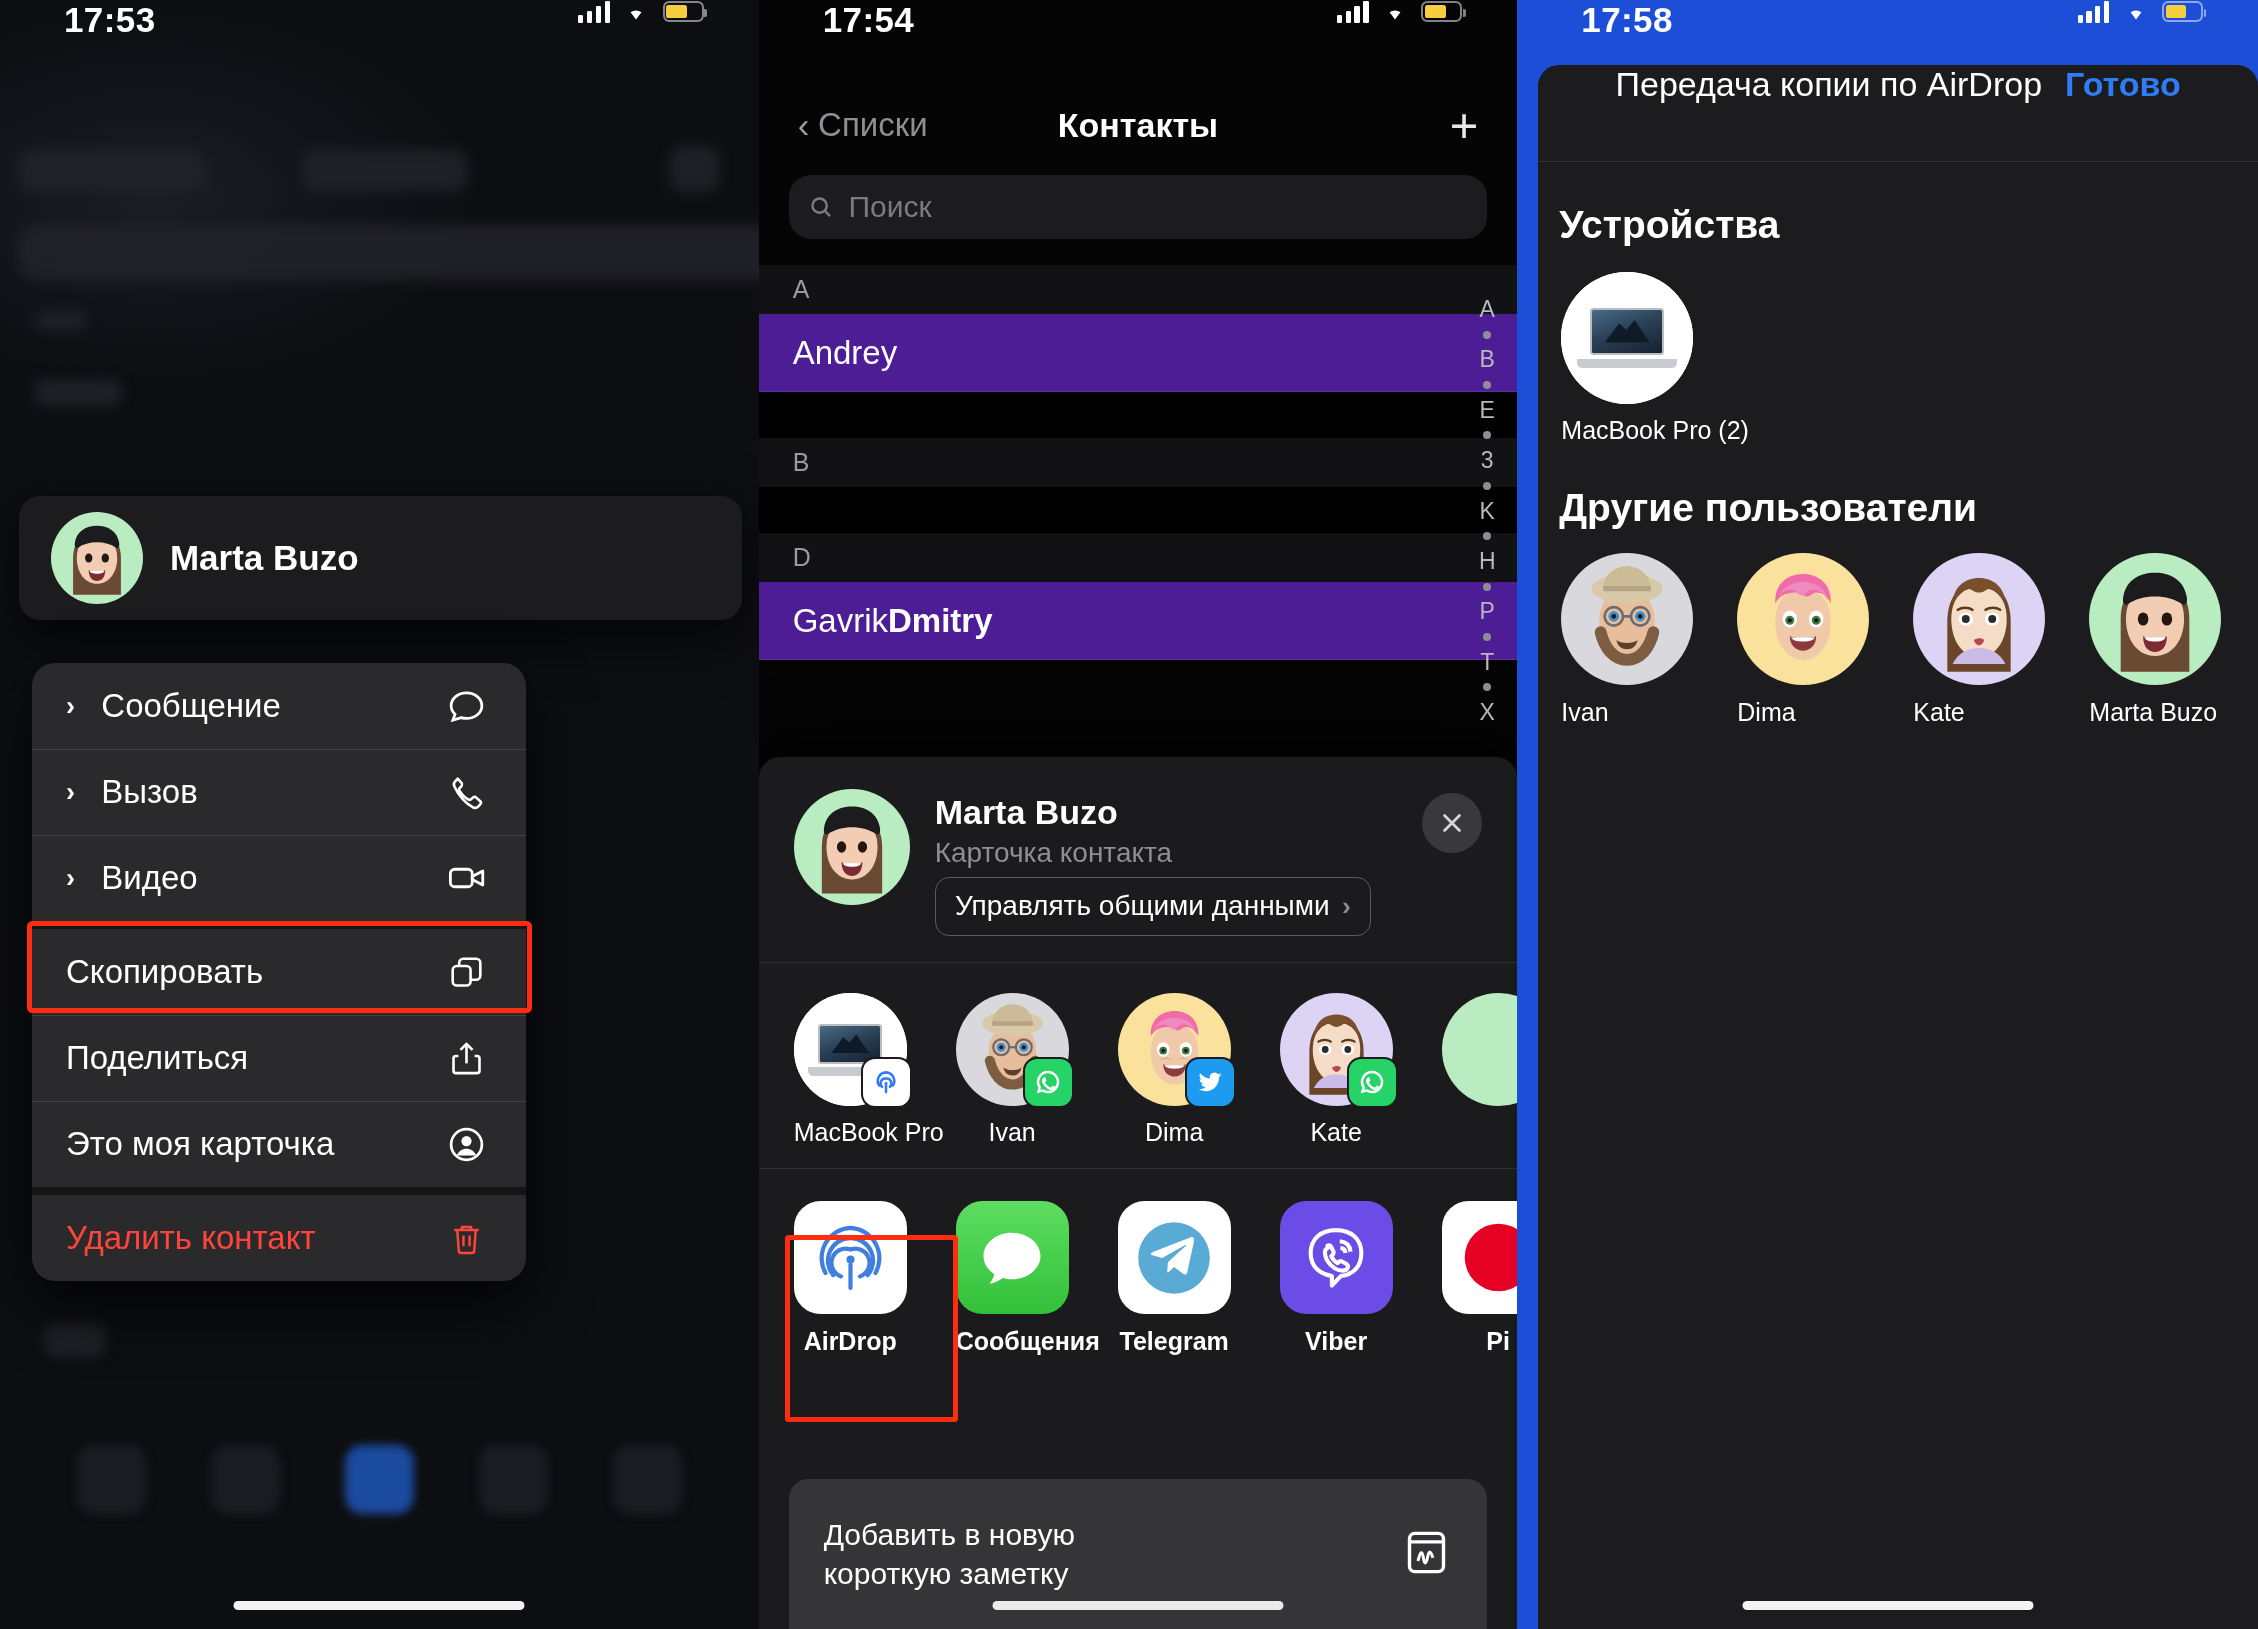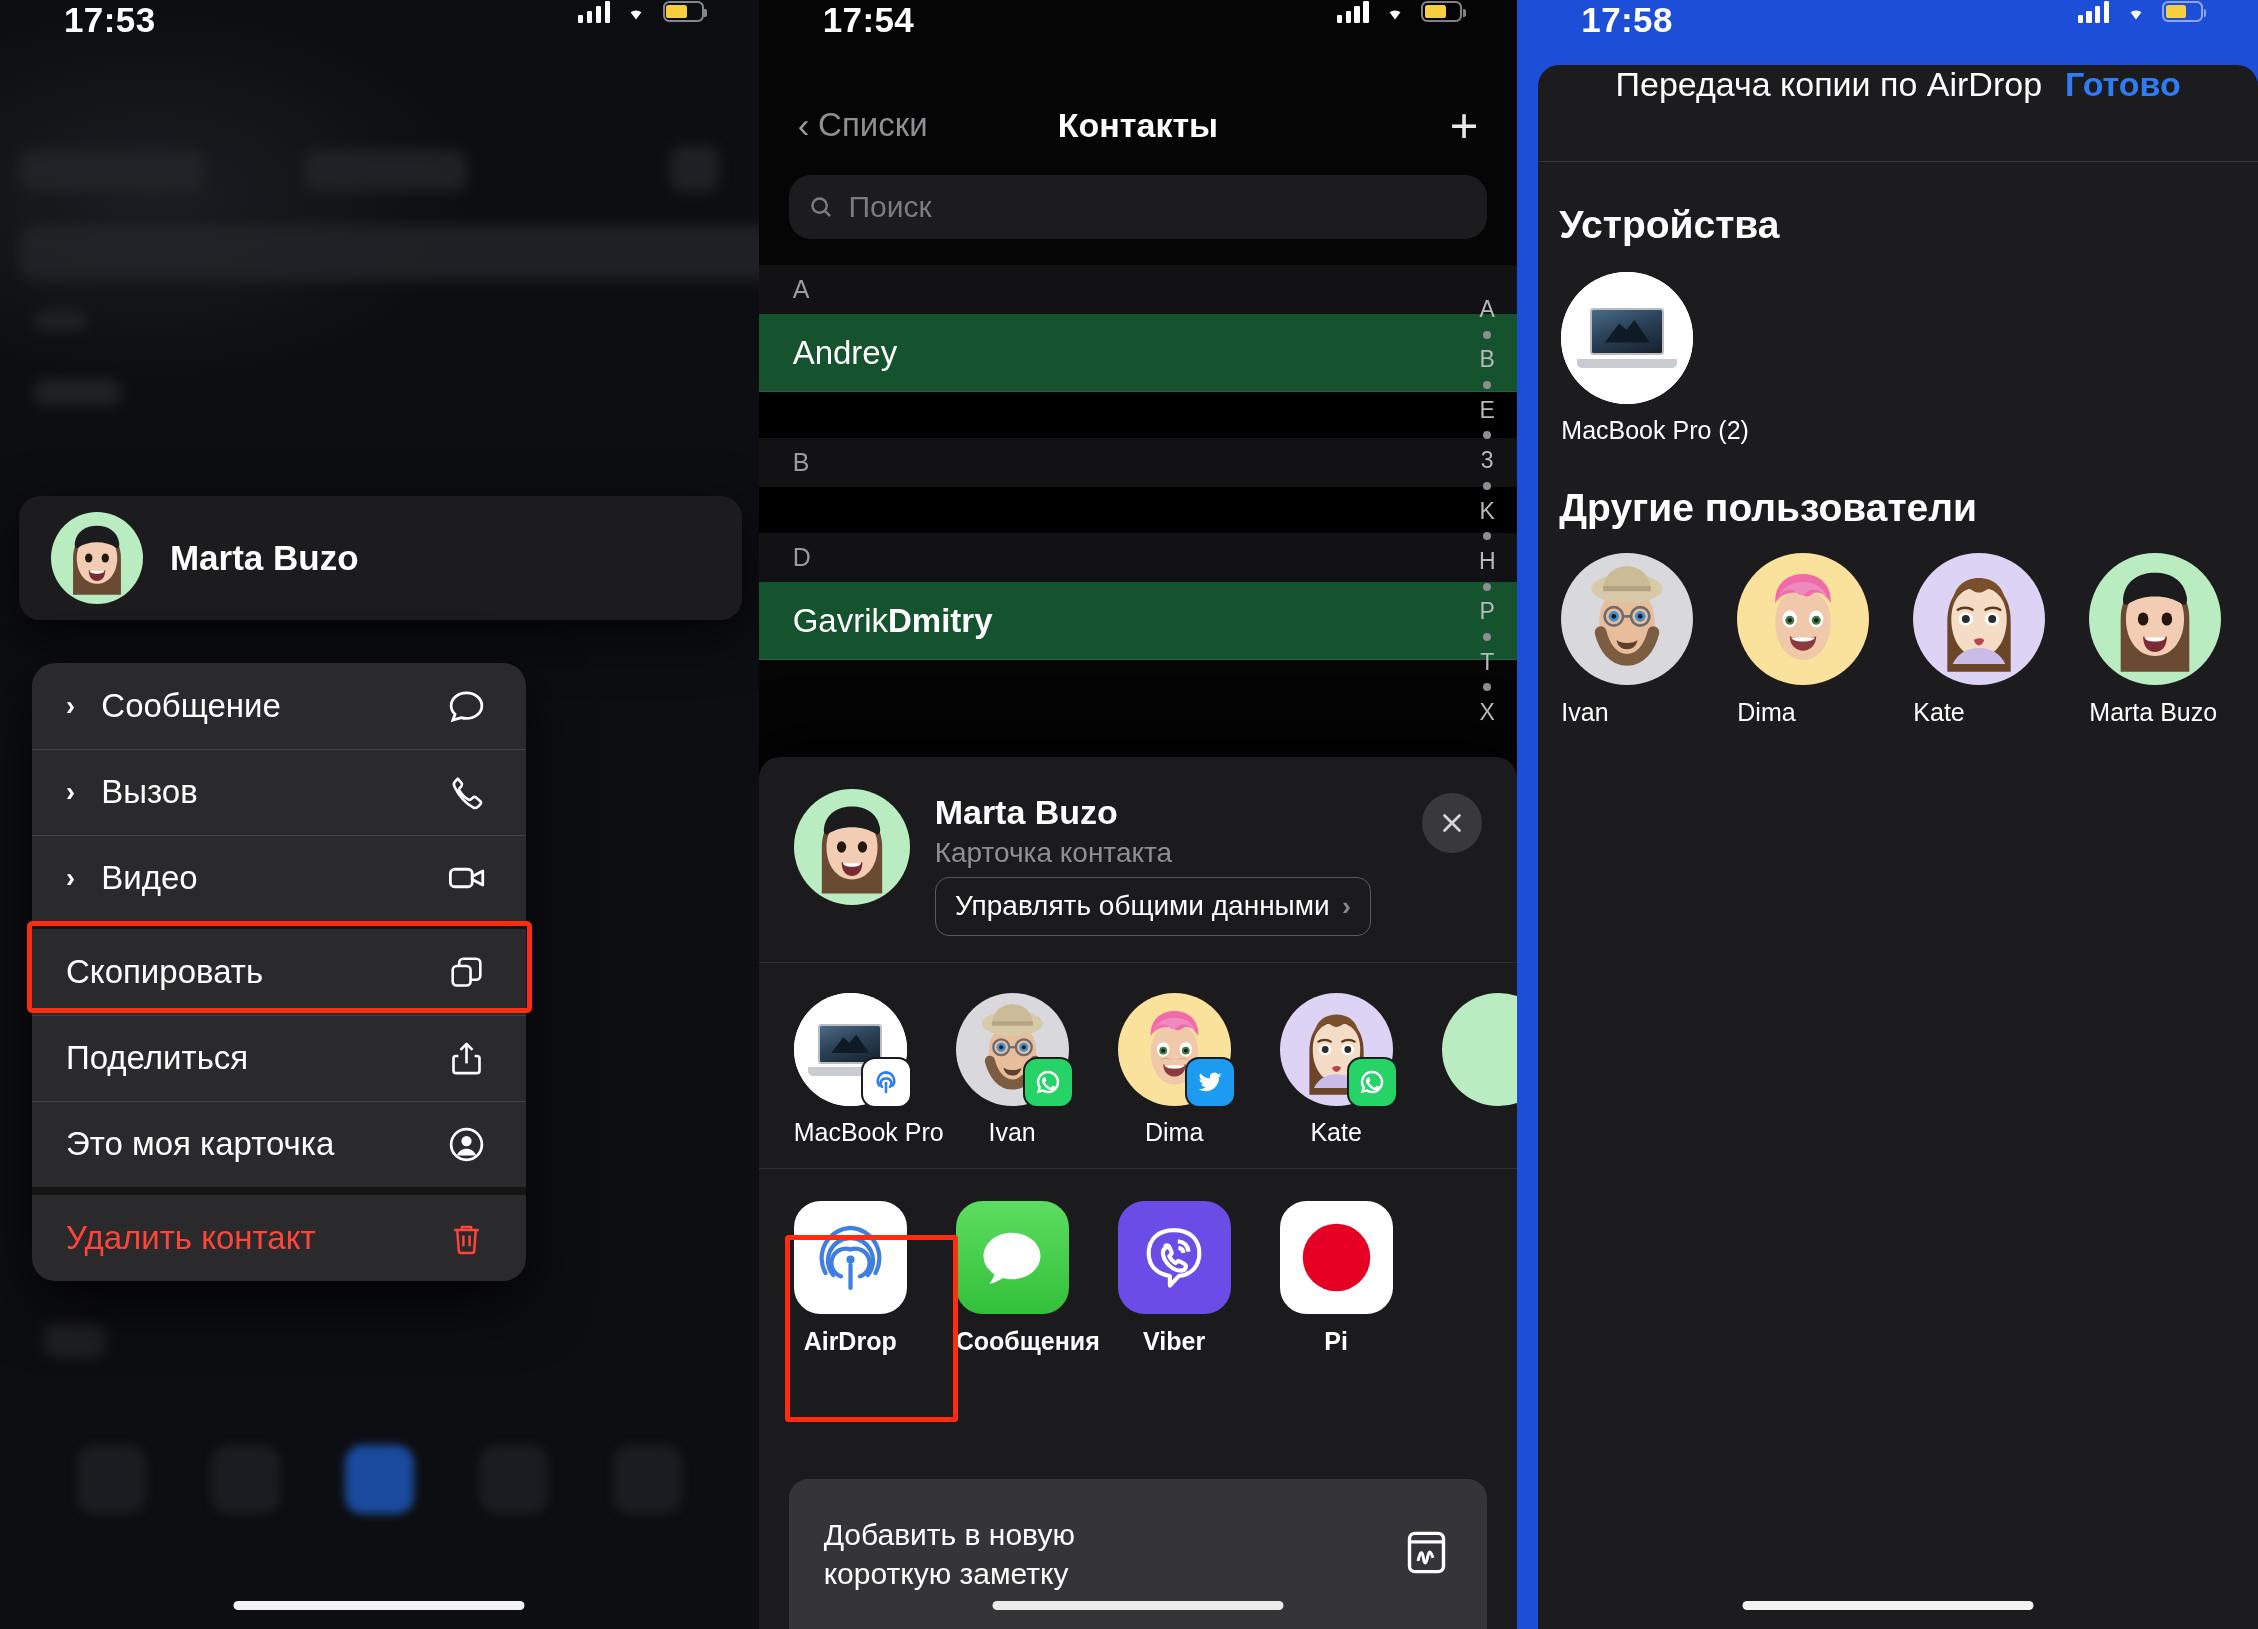--- a/index.html
+++ b/index.html
@@ -83,21 +83,21 @@
   .search { position:absolute; top:175px; left:30px; right:30px; height:64px;
             background:#1c1c1e; border-radius:22px; display:flex; align-items:center;
             gap:14px; padding:0 19.4px; }
   .search .mag { width:26.5px; height:26.5px; }
   .search .ph { color:#7c7c80; font-size:30px; }
 
   .clist { position:absolute; top:265px; left:0; right:0; bottom:0; }
   .sec-head { height:49px; background:#121214; color:#9a9aa0; font-size:25px;
               display:flex; align-items:center; padding:0 34px; font-weight:500; }
   .c-row { height:78px; display:flex; align-items:center; padding:0 34px;
-           color:#fff; font-size:33px; border-bottom:0.9px solid rgba(255,255,255,.09); background:#14532d; }
+           color:#fff; font-size:33px; border-bottom:0.9px solid rgba(255,255,255,.09); background:#4c1d95; }
   .c-row b { font-weight:700; }
   .c-row .fn { font-weight:400; }
   .c-spacer { height:46px; background:#000; }
 
   .alpha { position:absolute; right:10.6px; top:298px; width:39px;
            display:flex; flex-direction:column; align-items:center; gap:9.7px; z-index:4; }
   .alpha span { color:#b9b9bd; font-size:23px; line-height:1; }
   .alpha .dot { width:8px; height:8px; border-radius:50%; background:#8d8d92; display:block; }
 
   .sheet { position:absolute; left:0; right:0; bottom:0; top:757px;
@@ -526,20 +526,29 @@
         </div>
         <div class="app">
           <div class="ic" style="background:linear-gradient(180deg,#5ddd60,#33c03a)">
             <svg width="76" height="76" viewBox="0 0 24 24" fill="#fff">
                 <path d="M12 4c5 0 9 3.3 9 7.4 0 4-4 7.3-9 7.3-1 0-2-.1-2.9-.4-1 .8-2.6 1.6-4.2 1.8.7-.9 1.3-2 1.5-3C4.3 15.7 3 13.7 3 11.4 3 7.3 7 4 12 4z"></path>
               </svg>
           </div>
           <div class="lbl">Сообщения</div>
         </div>
         <div class="app">
+          <div class="ic" style="background:#fff">
+            <svg width="86" height="86" viewBox="0 0 24 24">
+                <circle cx="12" cy="12" r="10" fill="#5aaad6"></circle>
+                <path d="M17.5 7.7 15.7 16c-.1.6-.5.7-1 .5l-2.7-2-1.3 1.3c-.2.2-.3.2-.6.2l.2-2.8 5-4.6c.2-.2-.1-.3-.4-.1L8.7 12l-2.7-.8c-.6-.2-.6-.6.1-.9l10.6-4.1c.5-.2.9.1.8.5z" fill="#fff"></path>
+              </svg>
+          </div>
+          <div class="lbl">Telegram</div>
+        </div>
+        <div class="app">
           <div class="ic" style="background:#6c4ce6">
             <svg width="76" height="76" viewBox="0 0 24 24" fill="none" stroke="#fff" stroke-width="1.3" stroke-linejoin="round">
               <path d="M12 3.2c4.8 0 8 2.7 8 7.3 0 4.2-2.6 6.8-6.5 7.2l-2.8 3v-3c-3.7-.6-6.7-2.9-6.7-7.2 0-4.6 3.2-7.3 8-7.3z"></path>
               <path d="M9.3 8.1c.6-.2 1 0 1.3.6l.6 1.3c.2.5 0 .8-.4 1.1l-.3.3c.4 1 1 1.7 2 2.2l.3-.3c.4-.3.7-.4 1.1-.2l1.3.7c.5.3.7.7.5 1.2-.2.6-.8 1-1.5 1-2.8 0-5.7-3-5.7-5.7 0-.7.3-1.3 1-1.5z"></path>
               <path d="M13.2 6.7c2 .2 3.2 1.3 3.4 3.3M13.4 8.8c1 .1 1.5.7 1.6 1.6"></path>
             </svg>
           </div>
           <div class="lbl">Viber</div>
         </div>
         <div class="app">

